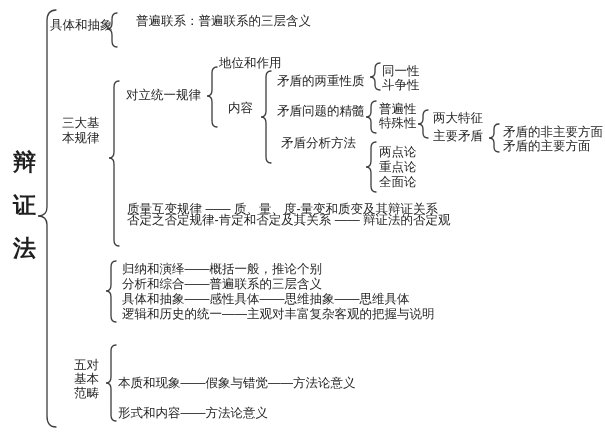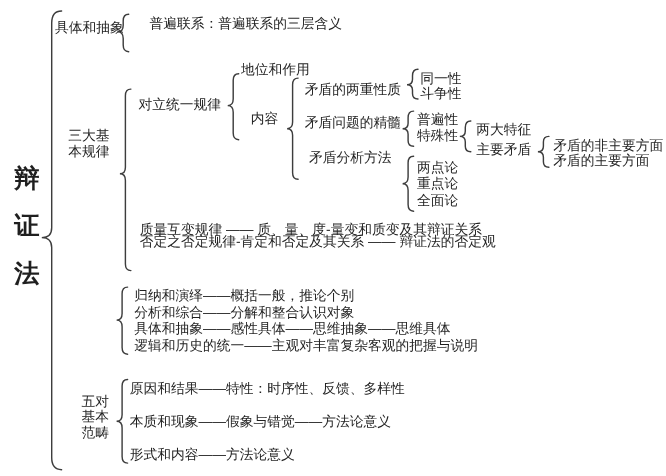--- a/index.html
+++ b/index.html
@@ -72,26 +72,25 @@
 
   <div class="lbl" style="left:281px;top:136px">矛盾分析方法</div>
   <div class="lbl" style="left:379px;top:145px">两点论</div>
   <div class="lbl" style="left:379px;top:160px">重点论</div>
   <div class="lbl" style="left:379px;top:175px">全面论</div>
 
   <div class="lbl" style="left:127px;top:202px">质量互变规律 —— 质、量、度-量变和质变及其辩证关系</div>
   <div class="lbl" style="left:127px;top:213px">否定之否定规律-肯定和否定及其关系 —— 辩证法的否定观</div>
 
   <div class="lbl" style="left:122px;top:262px">归纳和演绎——概括一般，推论个别</div>
-  <div class="lbl" style="left:122px;top:277px">分析和综合——分解和整合认识对象</div>
+  <div class="lbl" style="left:122px;top:277px">分析和综合——普遍联系的三层含义</div>
   <div class="lbl" style="left:122px;top:292px">具体和抽象——感性具体——思维抽象——思维具体</div>
   <div class="lbl" style="left:122px;top:307px">逻辑和历史的统一——主观对丰富复杂客观的把握与说明</div>
 
   <div class="lbl multiline categories-label" style="left:74px;top:358px">
     <div>五对</div>
     <div>基本</div>
     <div>范畴</div>
   </div>
-  <div class="lbl" style="left:118px;top:346px">原因和结果——特性：时序性、反馈、多样性</div>
   <div class="lbl" style="left:118px;top:376px">本质和现象——假象与错觉——方法论意义</div>
   <div class="lbl" style="left:118px;top:406px">形式和内容——方法论意义</div>
 
 </div>
 
 </body></html>

